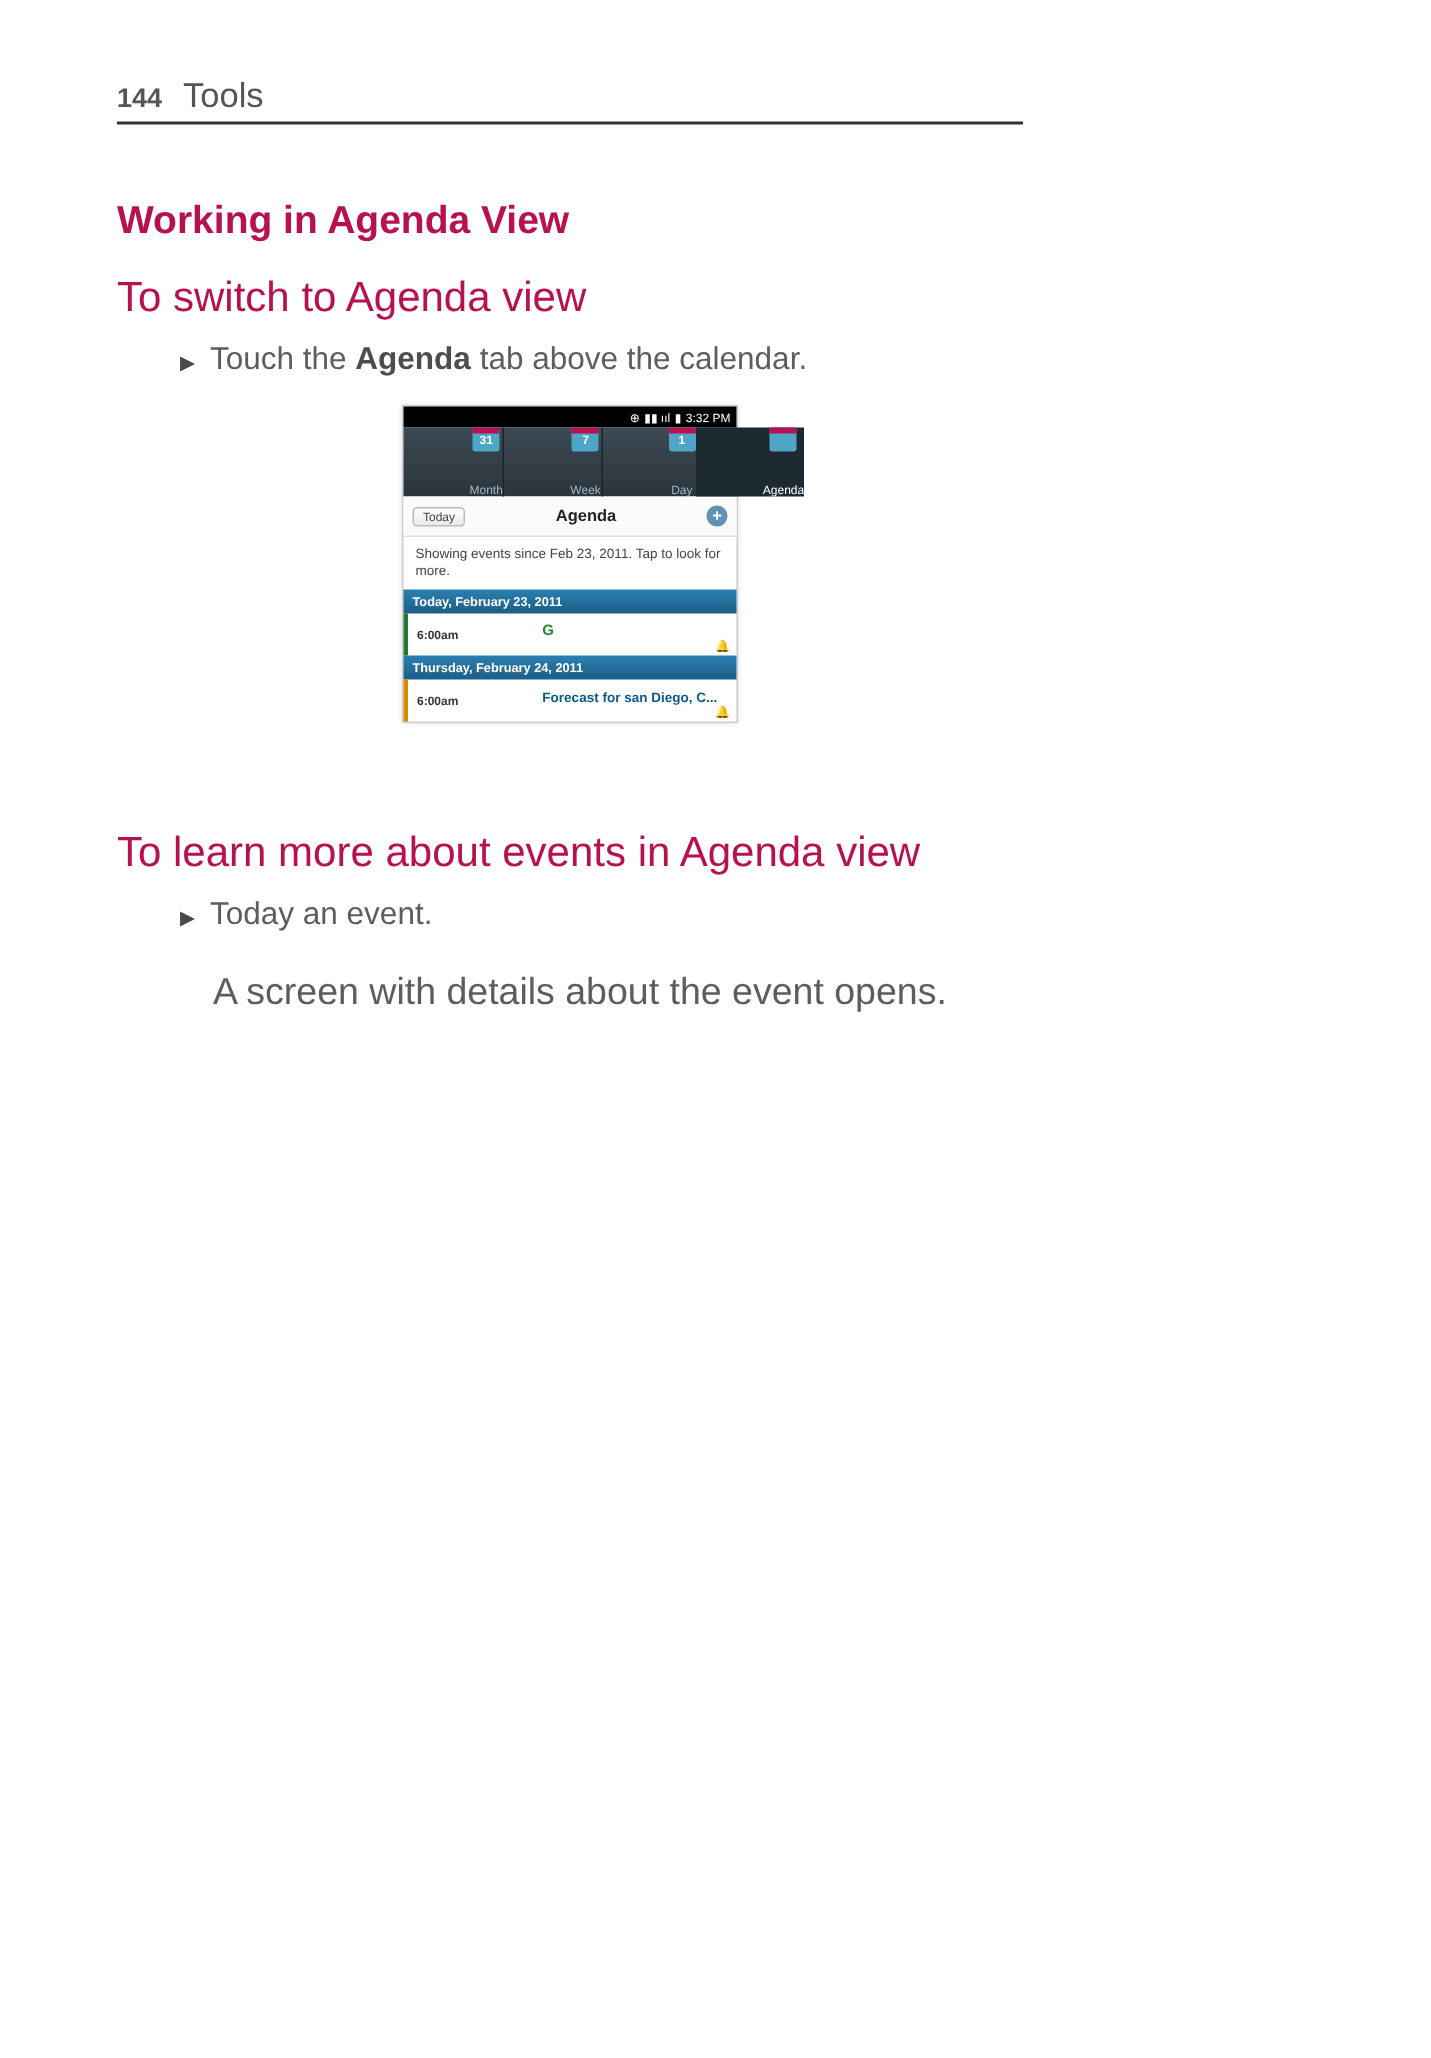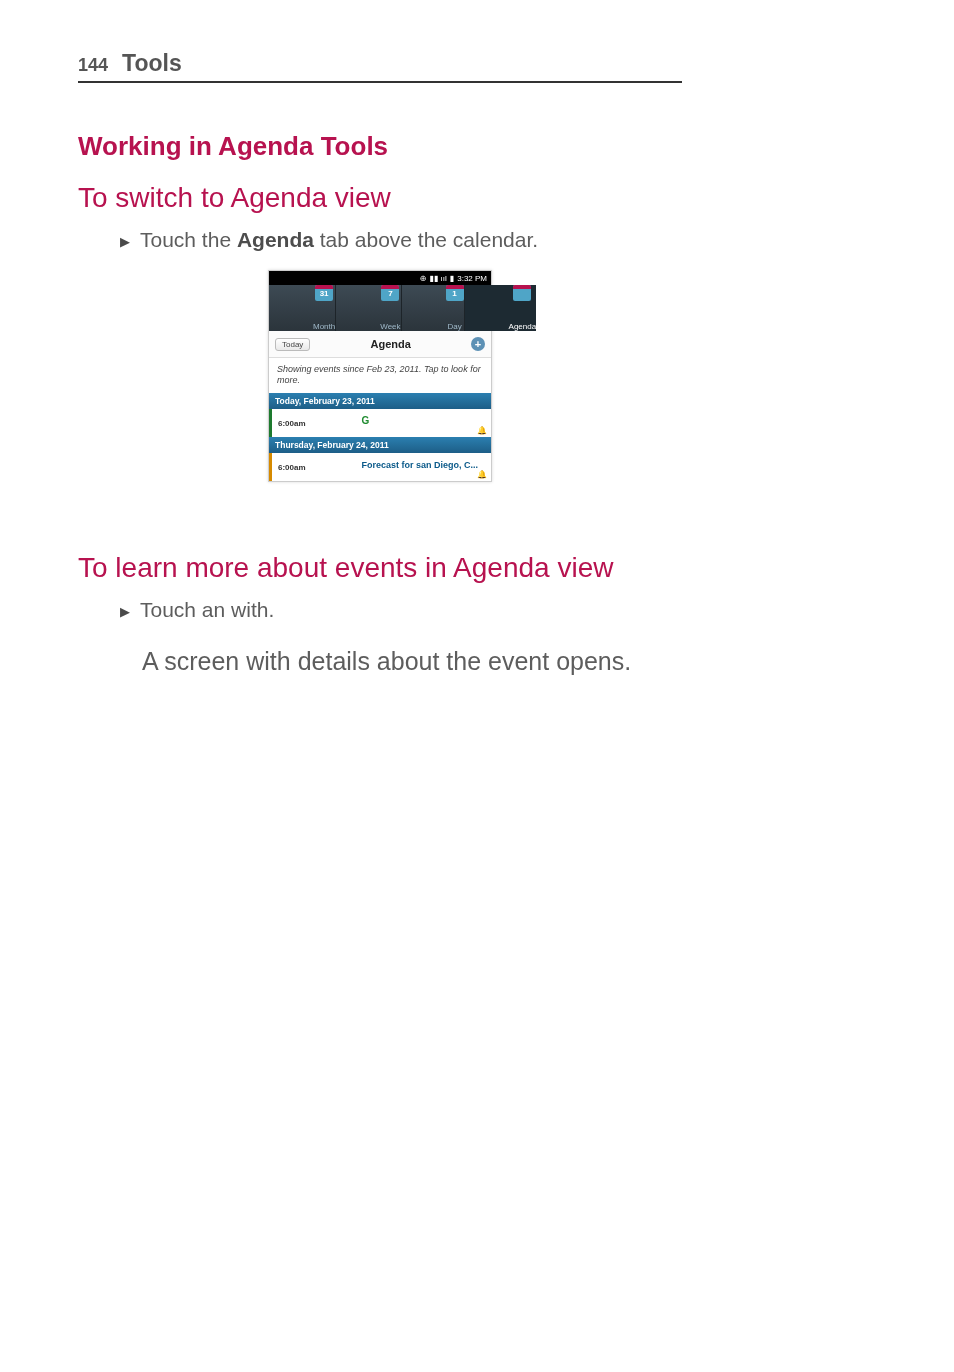--- a/index.html
+++ b/index.html
@@ -25,21 +25,21 @@
   }
   .page-num {
     font-weight: 700;
     font-size: 18px;
     color: #555;
     margin-right: 14px;
   }
   .chapter {
     font-size: 23px;
     color: #555;
-    font-weight: 700;
+    font-weight: 400;
   }
   h2.section {
     color: #b7124f;
     font-size: 26px;
     font-weight: 700;
     margin: 0 0 20px 0;
   }
   p.body {
     font-size: 22px;
     color: #5d5d5d;
@@ -157,21 +157,20 @@
     background:#5d91b5;color:#fff;
     display:flex;align-items:center;justify-content:center;
     font-size:11px;font-weight:bold;
   }
 
   .scroll-note {
     padding:6px 8px;
     font-size:9px;
     color:#444;
     line-height:1.25;
-    font-style:italic;
   }
   .day-header {
     background: linear-gradient(#2b7fb0, #1d5e87);
     color:#fff;
     font-size:8.5px;
     font-weight:bold;
     padding:3px 6px;
   }
   .event-row {
     display:flex;
@@ -204,21 +203,21 @@
 </head>
 <body>
 
 <div class="page">
 
   <div class="header-line">
     <span class="page-num">144</span>
     <span class="chapter">Tools</span>
   </div>
 
-  <h2 class="section">Working in Agenda Tools</h2>
+  <h2 class="section">Working in Agenda View</h2>
 
 
   <h3 class="sub">To switch to Agenda view</h3>
 
   <div class="bullet-line">
     <span class="tri">▶</span>
     <span class="txt">
       <span>Touch the </span><span class="bold">Agenda</span><span> tab above the calendar.</span>
     </span>
   </div>
@@ -279,18 +278,18 @@
       <span class="title">Forecast for san Diego, C...</span>
       <span class="bell">🔔</span>
     </div>
 
   </div>
 
   <h3 class="sub">To learn more about events in Agenda view</h3>
 
   <div class="bullet-line">
     <span class="tri">▶</span>
-    <span class="txt">Touch an with.</span>
+    <span class="txt">Today an event.</span>
   </div>
 
   <p class="indent-body">A screen with details about the event opens.</p>
 
 </div>
 
 </body></html>

